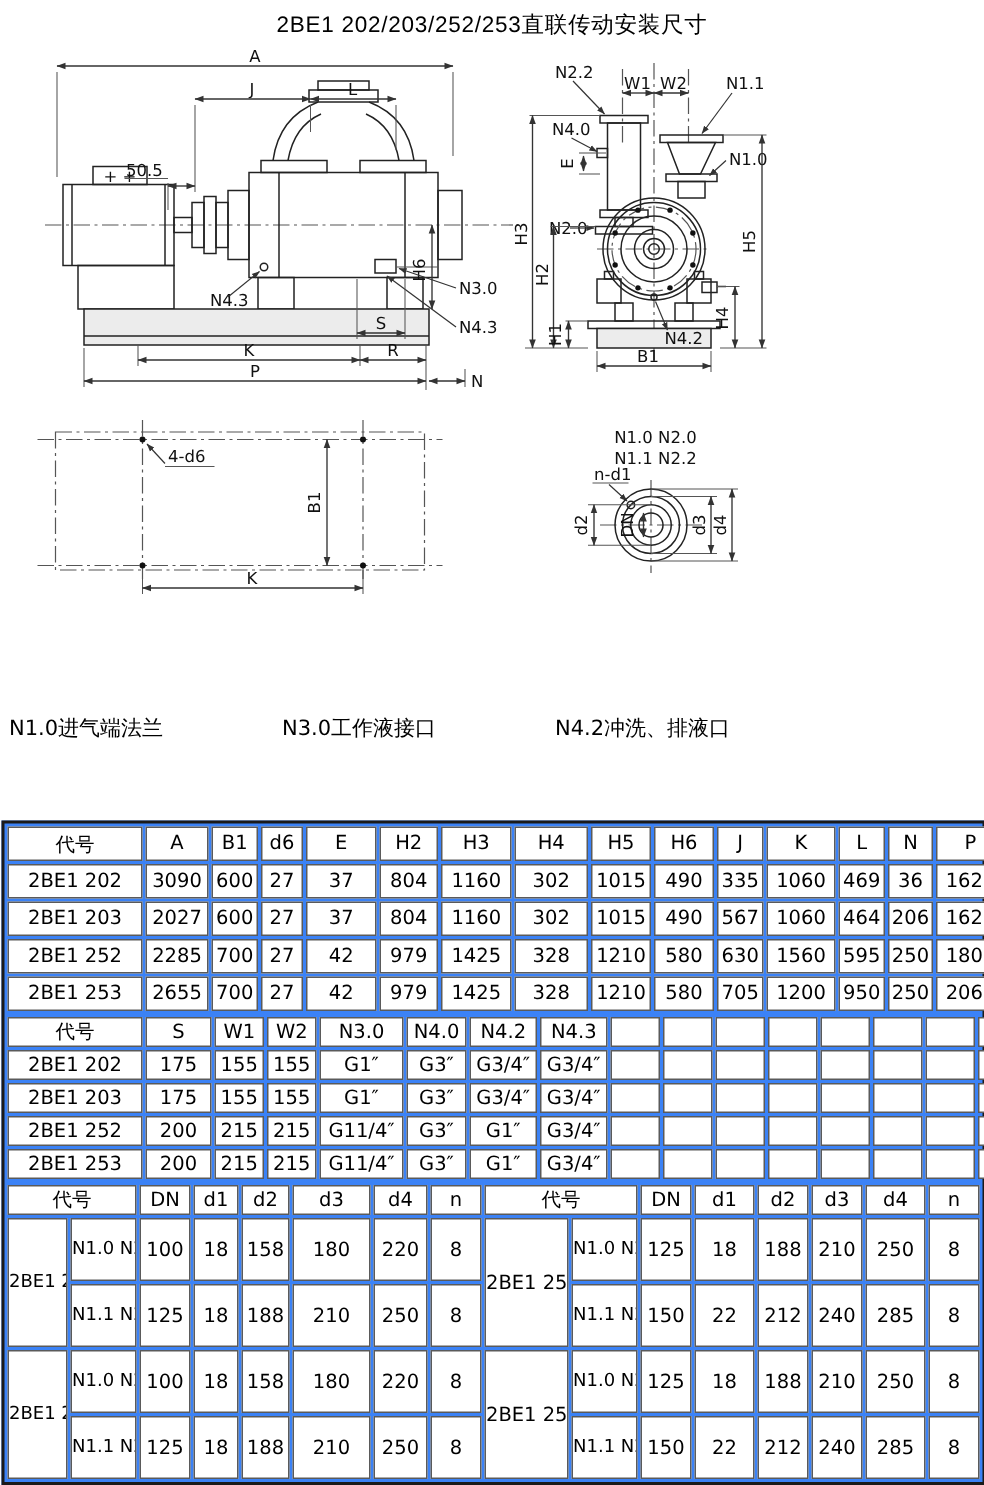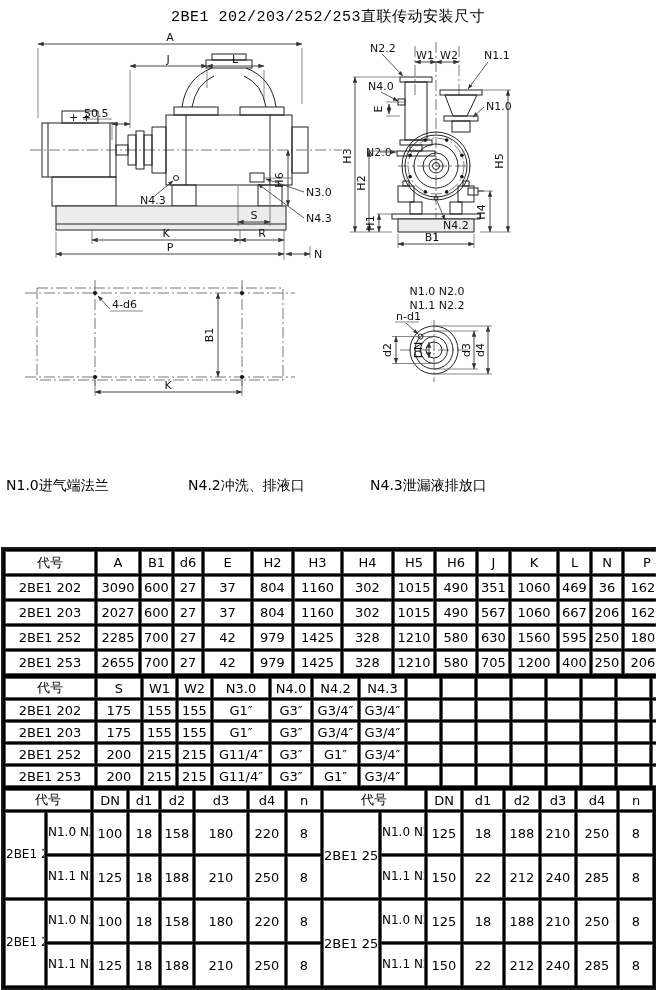--- a/index.html
+++ b/index.html
@@ -1,29 +1,29 @@
 <!DOCTYPE html>
 <html><head>
 <meta charset="utf-8">
 <style>
   html,body{margin:0;padding:0}
   body{width:656px;height:990px;position:relative;background:#ffffff;color:#000;
        font-family:"DejaVu Sans","Liberation Sans",sans-serif;overflow:hidden}
   .title{position:absolute;top:7px;left:0;width:100%;text-align:center;
-         font-size:15px;letter-spacing:.5px;font-family:Liberation Mono, monospace}
+         font-size:15px;letter-spacing:.5px;font-family:Liberation Sans, sans-serif}
   svg.dw{position:absolute;top:28px;left:0}
   .ln{stroke:#222;fill:none;stroke-width:1}
   .cl{stroke:#555;fill:none;stroke-width:.8;stroke-dasharray:11 3 2 3}
   .ext{stroke:#555;fill:none;stroke-width:.7}
   .dim{stroke:#333;fill:none;stroke-width:.9;marker-start:url(#ar);marker-end:url(#ar)}
   .ld{stroke:#333;fill:none;stroke-width:.8;marker-end:url(#ar)}
   .lb{font-size:11px;fill:#111;stroke:none;font-family:"DejaVu Sans",sans-serif}
   .legend{position:absolute;top:477px;left:6px;width:644px;display:grid;
           grid-template-columns:182px 182px 210px;row-gap:5px;font-size:14px}
-  .tables{position:absolute;top:547px;left:1px;width:652px;border:2px solid #1a1a1a;background:#000000}
+  .tables{position:absolute;top:547px;left:1px;width:652px;border:2px solid #1a1a1a;background:#3b82f6}
   table.dt{border-collapse:separate;border-spacing:2px;width:100%;table-layout:fixed;font-size:13px}
   table.dt td{border:1px solid #5a5a5a;text-align:center;vertical-align:middle;padding:0;
               background:#fff;overflow:hidden;white-space:nowrap}
   td.g{background:#cccccc}
   .t1 td{height:21px}
   .t2 td{height:18px}
   .t3 td.hd{height:16px}
   .t3 td.bd{height:40px}
   td.pl{white-space:pre-line;line-height:1.15;font-size:12px}
 </style>
@@ -268,22 +268,22 @@
     <text class="lb" transform="rotate(-90 470 322)" x="470" y="322" text-anchor="middle">d3</text>
     <line class="ext" x1="434" y1="298" x2="492" y2="298"></line>
     <line class="ext" x1="434" y1="346" x2="492" y2="346"></line>
     <line class="dim" x1="488" y1="298" x2="488" y2="346"></line>
     <text class="lb" transform="rotate(-90 484 322)" x="484" y="322" text-anchor="middle">d4</text>
   </g>
 </svg>
 
 <div class="legend">
   <span>N1.0进气端法兰</span>
+  <span>N3.0工作液接口</span>
   <span>N4.2冲洗、排液口</span>
-  <span>N4.3泄漏液排放口</span>
 </div>
 
 <div class="tables">
 
   <table class="dt t1">
     <colgroup>
       <col style="width:90px">
         <col style="width:42px">
         <col style="width:31px">
         <col style="width:28px">
@@ -322,41 +322,41 @@
       <td class="g">2BE1 202</td>
       <td>3090</td>
       <td>600</td>
       <td>27</td>
       <td>37</td>
       <td>804</td>
       <td>1160</td>
       <td>302</td>
       <td>1015</td>
       <td>490</td>
-      <td>351</td>
+      <td>335</td>
       <td>1060</td>
       <td>469</td>
       <td>36</td>
       <td>1625</td>
 
     </tr>
     <tr>
       <td class="g">2BE1 203</td>
       <td>2027</td>
       <td>600</td>
       <td>27</td>
       <td>37</td>
       <td>804</td>
       <td>1160</td>
       <td>302</td>
       <td>1015</td>
       <td>490</td>
       <td>567</td>
       <td>1060</td>
-      <td>667</td>
+      <td>464</td>
       <td>206</td>
       <td>1625</td>
 
     </tr>
     <tr>
       <td class="g">2BE1 252</td>
       <td>2285</td>
       <td>700</td>
       <td>27</td>
       <td>42</td>
@@ -378,21 +378,21 @@
       <td>700</td>
       <td>27</td>
       <td>42</td>
       <td>979</td>
       <td>1425</td>
       <td>328</td>
       <td>1210</td>
       <td>580</td>
       <td>705</td>
       <td>1200</td>
-      <td>400</td>
+      <td>950</td>
       <td>250</td>
       <td>2060</td>
 
     </tr>
   </tbody>
     </table>
 
   <table class="dt t2">
     <colgroup>
       <col style="width:90px">

